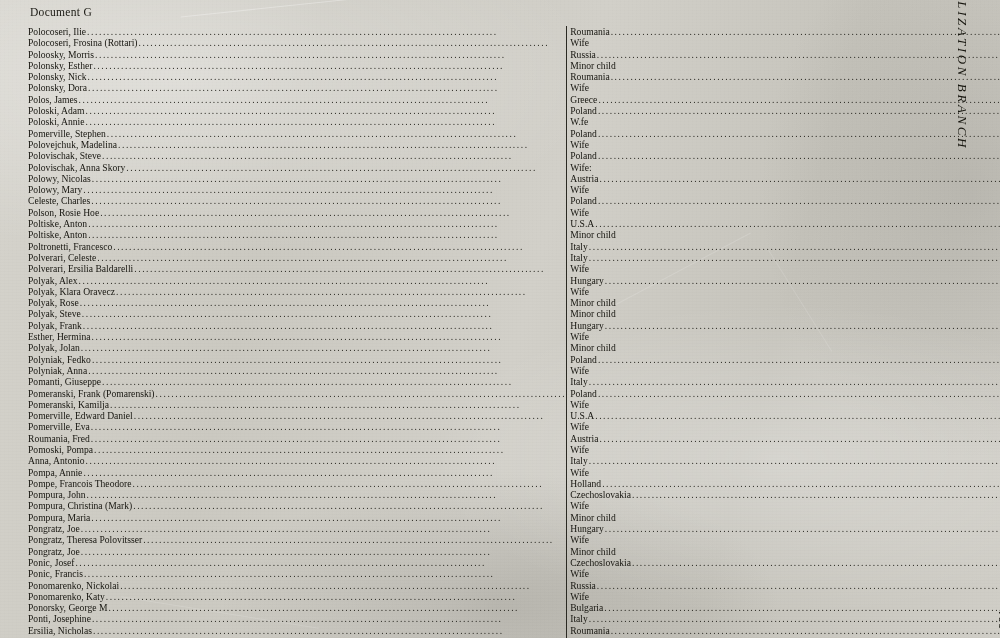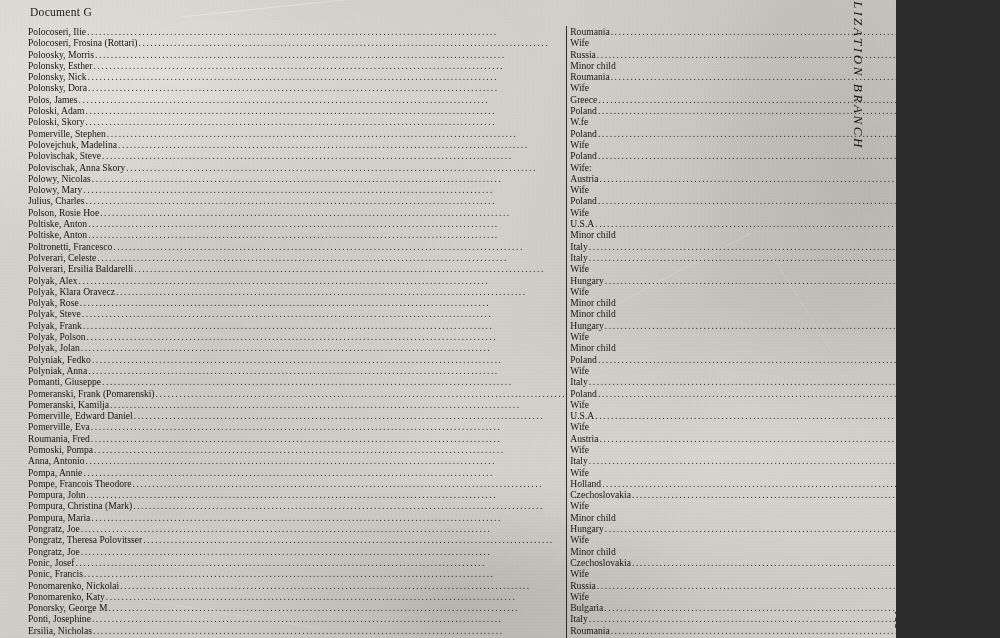--- a/index.html
+++ b/index.html
@@ -2,21 +2,21 @@
 <html><head>
 <meta charset="utf-8">
 <style>
   html, body {
     margin: 0;
     padding: 0;
     background: #2b2b2b;
   }
   #page {
     position: relative;
-    width: 896px;
+    width: 1000px;
     height: 638px;
     overflow: hidden;
     background: #cfcdc6;
     font-family: "Liberation Serif", "DejaVu Serif", serif;
     color: #16150f;
   }
   
   #paper-texture {
     position: absolute;
     inset: 0;
@@ -251,21 +251,21 @@
             <td class="c-nat">
               <span class="fill">
                 <span class="txt">Poland</span>
                 <span class="dots"></span>
               </span>
             </td>
           </tr>
           <tr>
             <td class="c-name">
               <span class="fill">
-                <span class="txt">Poloski, Skory</span>
+                <span class="txt">Poloski, Annie</span>
                 <span class="dots"></span>
               </span>
             </td>
             <td class="c-nat">
               <span class="fill nodots">
                 <span class="txt">W.fe</span>
                 <span class="dots"></span>
               </span>
             </td>
           </tr>
@@ -349,21 +349,21 @@
             <td class="c-nat">
               <span class="fill nodots">
                 <span class="txt">Wife</span>
                 <span class="dots"></span>
               </span>
             </td>
           </tr>
           <tr>
             <td class="c-name">
               <span class="fill">
-                <span class="txt">Julius, Charles</span>
+                <span class="txt">Celeste, Charles</span>
                 <span class="dots"></span>
               </span>
             </td>
             <td class="c-nat">
               <span class="fill">
                 <span class="txt">Poland</span>
                 <span class="dots"></span>
               </span>
             </td>
           </tr>
@@ -517,21 +517,21 @@
             <td class="c-nat">
               <span class="fill">
                 <span class="txt">Hungary</span>
                 <span class="dots"></span>
               </span>
             </td>
           </tr>
           <tr>
             <td class="c-name">
               <span class="fill">
-                <span class="txt">Polyak, Polson</span>
+                <span class="txt">Esther, Hermina</span>
                 <span class="dots"></span>
               </span>
             </td>
             <td class="c-nat">
               <span class="fill nodots">
                 <span class="txt">Wife</span>
                 <span class="dots"></span>
               </span>
             </td>
           </tr>

